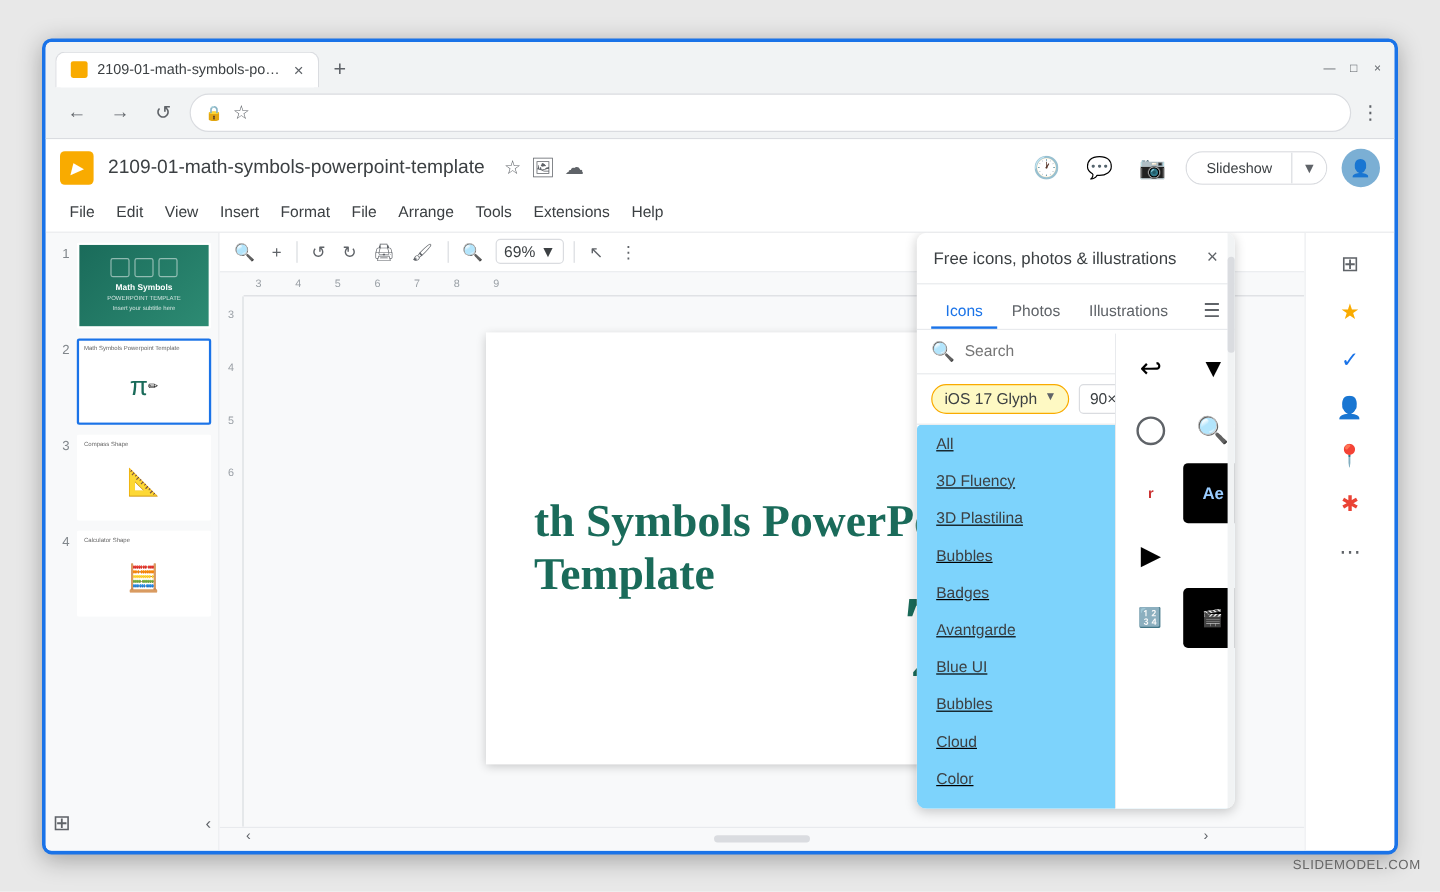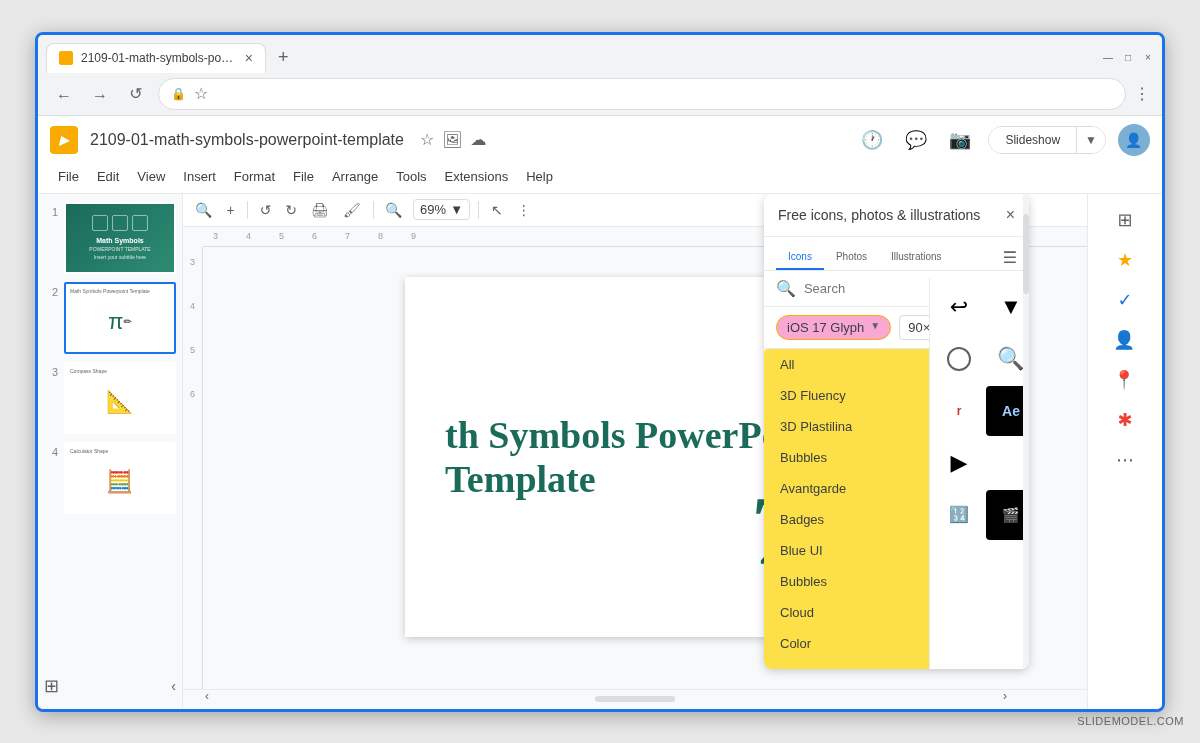--- a/index.html
+++ b/index.html
@@ -89,34 +89,34 @@
     .right-panel { width: 75px; background: #fff; border-left: 1px solid #e8eaed; display: flex; flex-direction: column; align-items: center; padding: 8px 0; gap: 4px; flex-shrink: 0; }
     .right-panel-btn { width: 36px; height: 36px; border-radius: 50%; display: flex; align-items: center; justify-content: center; cursor: pointer; color: #5f6368; font-size: 18px; }
     .right-panel-btn.active { color: #1a73e8; }
 
     
     .icon-panel { position: absolute; right: 58px; top: 0; width: 265px; background: white; box-shadow: 0 2px 10px rgba(0,0,0,0.2); border-radius: 8px; overflow: hidden; z-index: 100; }
     .icon-panel-header { display: flex; align-items: center; justify-content: space-between; padding: 12px 14px; border-bottom: 1px solid #e8eaed; }
     .icon-panel-title { font-size: 14px; font-weight: 500; color: #3c4043; }
     .icon-panel-close { cursor: pointer; color: #5f6368; font-size: 16px; }
     .icon-panel-tabs { display: flex; gap: 0; padding: 8px 12px 0; border-bottom: 1px solid #e8eaed; position: relative; align-items: center; }
-    .icon-tab { font-size: 10px; color: #5f6368; padding: 6px 12px; cursor: pointer; border-bottom: 2px solid transparent; }
+    .icon-tab { font-size: 13px; color: #5f6368; padding: 6px 12px; cursor: pointer; border-bottom: 2px solid transparent; }
     .icon-tab.active { color: #1a73e8; border-bottom-color: #1a73e8; }
     .icon-tab-menu { margin-left: auto; color: #5f6368; cursor: pointer; font-size: 16px; }
     .icon-search { display: flex; align-items: center; padding: 8px 12px; gap: 8px; border-bottom: 1px solid #e8eaed; }
     .icon-search-input { flex: 1; border: none; outline: none; font-size: 13px; color: #3c4043; background: none; }
     .icon-search-icon { color: #9aa0a6; font-size: 16px; }
     .icon-folder-btn { color: #5f6368; font-size: 16px; cursor: pointer; }
     .icon-filter-row { display: flex; align-items: center; padding: 8px 12px; gap: 8px; border-bottom: 1px solid #e8eaed; }
-    .style-dropdown { display: flex; align-items: flex-start; gap: 6px; background: #f9a8d4; border: 1px solid #f9ab00; border-radius: 16px; padding: 4px 10px; cursor: pointer; font-size: 13px; color: #3c4043; }
+    .style-dropdown { display: flex; align-items: flex-start; gap: 6px; background: #fef9c3; border: 1px solid #f9ab00; border-radius: 16px; padding: 4px 10px; cursor: pointer; font-size: 13px; color: #3c4043; }
     .style-dropdown-arrow { font-size: 10px; color: #5f6368; }
     .size-dropdown { display: flex; align-items: center; gap: 4px; border: 1px solid #dadce0; border-radius: 4px; padding: 4px 8px; cursor: pointer; font-size: 13px; color: #3c4043; }
     .color-swatch { width: 20px; height: 20px; background: #000; border-radius: 50%; cursor: pointer; }
 
-    .dropdown-menu { background: #fde047; border-radius: 4px; overflow-y: auto; max-height: 320px; }
+    .dropdown-menu { background: #7dd3fc; border-radius: 4px; overflow-y: auto; max-height: 320px; text-decoration: underline; }
     .dropdown-item { padding: 8px 16px; font-size: 13px; color: #3c4043; cursor: pointer; }
     .icon-cell { width: 50px; height: 50px; display: flex; align-items: center; justify-content: center; border-radius: 4px; cursor: pointer; }
 
     
     .panel-scroll { overflow-y: auto; flex: 1; }
     .panel-scroll::-webkit-scrollbar { width: 6px; }
     .panel-scroll::-webkit-scrollbar-thumb { background: #dadce0; border-radius: 3px; }
 
     
     .attribution { position: absolute; bottom: 16px; right: 16px; font-size: 11px; color: #666; font-weight: 500; letter-spacing: 0.5px; }
@@ -343,22 +343,22 @@
             </div>
             <div class="color-swatch"></div>
           </div>
 
           <div class="panel-scroll">
             <div class="dropdown-menu">
               <div class="dropdown-item">All</div>
               <div class="dropdown-item">3D Fluency</div>
               <div class="dropdown-item">3D Plastilina</div>
               <div class="dropdown-item">Bubbles</div>
+              <div class="dropdown-item">Badges</div>
               <div class="dropdown-item">Avantgarde</div>
-              <div class="dropdown-item">Badges</div>
               <div class="dropdown-item">Blue UI</div>
               <div class="dropdown-item">Bubbles</div>
               <div class="dropdown-item">Cloud</div>
               <div class="dropdown-item">Color</div>
               <div class="dropdown-item">Color Glass</div>
             </div>
           </div>
 
           <div style="position:absolute; right:0; top:84px; bottom:0; width:100px; background:white; border-left:1px solid #e8eaed; display:flex; flex-direction:column; gap:2px; padding:4px; overflow:hidden;">
             <div style="display:grid; grid-template-columns:1fr 1fr; gap:2px;">

